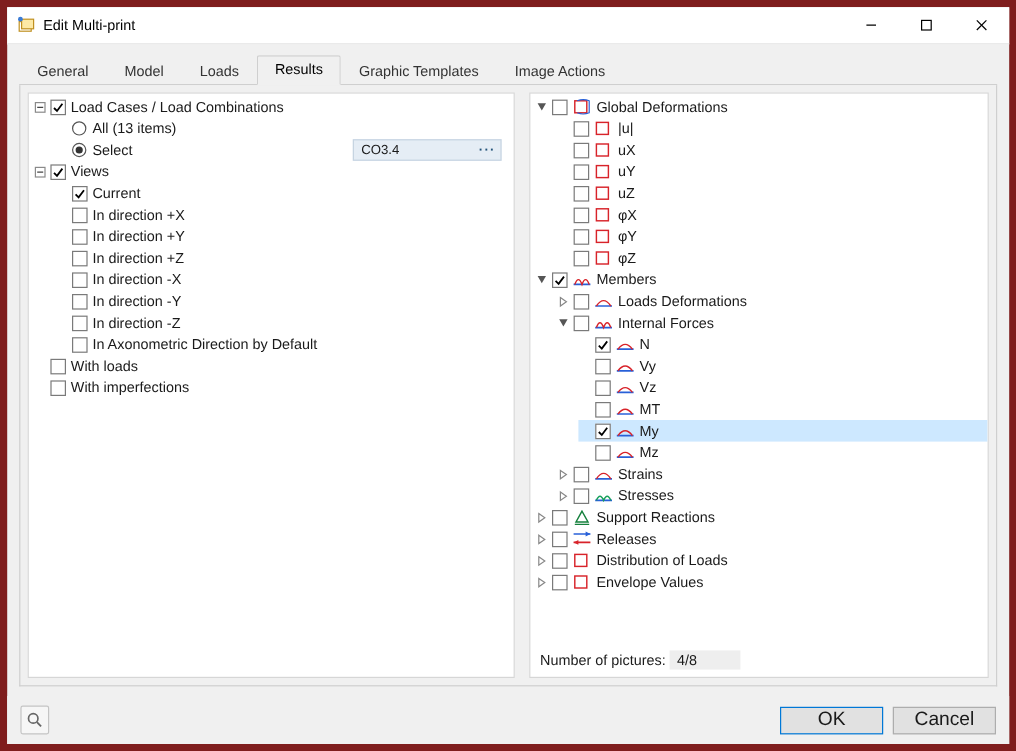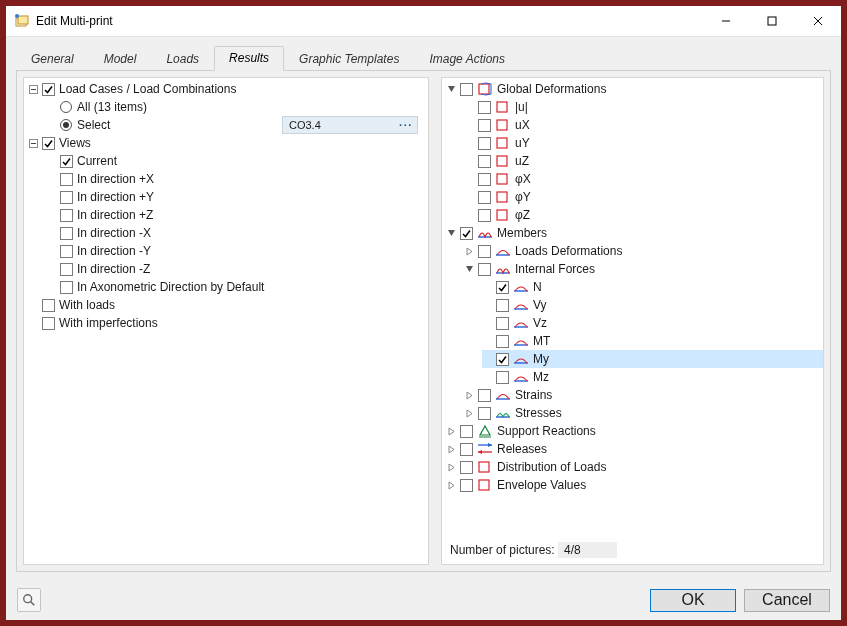--- a/index.html
+++ b/index.html
@@ -6,21 +6,21 @@
   html, body { margin:0; padding:0; font-family:"Segoe UI",Tahoma,Arial,sans-serif; font-size:12px; color:#1a1a1a; background:#fff; }
   .window { width:847px; height:626px; border:6px solid #7f1d1d; background:#f0f0f0; display:flex; flex-direction:column; position:relative; }
   
   .titlebar { height:31px; background:#fff; display:flex; align-items:center; border-bottom:1px solid #e5e5e5;}
   .titlebar .icon { width:16px; height:16px; margin:0 6px 0 8px; display:inline-flex; align-items:center; justify-content:center;}
   .titlebar .title { flex:1; font-size:12px; color:#000;}
   .winbtn { width:46px; height:30px; display:flex; align-items:center; justify-content:center; background:transparent;}
   .winbtn svg { width:10px; height:10px; }
   
   .tabstrip { height:24px; margin:10px 10px 0 10px; display:flex; align-items:flex-end; border-bottom:1px solid #cfcfcf; gap:0px;}
-  .tab { padding:4px 14px 5px 14px; font-size:12px; color:#333; border:1px solid transparent; border-bottom:none; border-radius:2px 2px 0 0; position:relative; top:1px; cursor:default;font-style:italic;}
+  .tab { padding:4px 14px 5px 14px; font-size:12px; color:#333; border:1px solid transparent; border-bottom:none; border-radius:2px 2px 0 0; position:relative; top:1px; cursor:default;}
   .tab.active { background:#f0f0f0; border-color:#cfcfcf; border-bottom:1px solid #f0f0f0; color:#000;}
   
   .content { flex:1; display:flex; border:1px solid #cfcfcf; border-top:none; margin:0 10px 8px 10px; background:#f0f0f0;}
   .pane { background:#fff; border:1px solid #d6d6d6; margin:6px; overflow:auto;}
   .pane-left { flex:0 0 406px; }
   .pane-right { flex:1; display:flex; flex-direction:column; }
   .right-tree { flex:1; overflow:auto; }
   .right-footer { padding:6px 8px 6px 8px; border-top:none;}
   .footer-label { font-size:12px;}
   .footer-value { display:inline-block; background:#eee; padding:1px 36px 1px 6px;}
@@ -33,21 +33,21 @@
   .toggle { width:11px; height:11px; flex:0 0 11px; margin-right:3px; display:inline-flex; align-items:center; justify-content:center; cursor:pointer;}
   .toggle svg { width:9px; height:9px; }
   .spacer-toggle { width:11px; height:11px; flex:0 0 11px; margin-right:3px; }
   .cb { width:13px; height:13px; flex:0 0 13px; margin-right:4px; border:1px solid #7a7a7a; background:#fff; display:inline-flex; align-items:center; justify-content:center;}
   .cb.checked::after { content:""; width:8px; height:8px; background: no-repeat center/contain; display:block; }
   .cb.checked svg { width:11px; height:11px; }
   .radio { width:12px; height:12px; border:1px solid #555; border-radius:50%; margin-right:5px; display:inline-flex; align-items:center; justify-content:center;}
   .radio.checked::after { content:""; width:6px; height:6px; background:#333; border-radius:50%; }
   .ic { width:16px; height:16px; flex:0 0 16px; margin-right:4px; display:inline-flex; align-items:center; justify-content:center;}
   .lbl { font-size:12px; }
-  .field-inline { display:inline-flex; align-items:center; height:18px; background:#e5edf5; border:1px solid #c6d4e1; width:136px; margin-left:auto; padding:0 2px 0 6px; font-size:11px;gap:48px;}
+  .field-inline { display:inline-flex; align-items:center; height:18px; background:#e5edf5; border:1px solid #c6d4e1; width:124px; margin-left:auto; padding:0 2px 0 6px; font-size:11px;gap:48px;}
   .field-inline .ellipsis { width:18px; height:14px; margin-left:auto; display:flex; align-items:center; justify-content:center; color:#25547a; letter-spacing:1px; font-weight:bold;}
   
   .bottombar { height:40px; display:flex; align-items:center; padding:0 11px 0 11px; background:#f0f0f0;}
   .helpbtn { width:24px; height:24px; border:1px solid #c4c4c4; background:#f6f6f6; display:flex; align-items:center; justify-content:center; border-radius:2px;}
   .btn { width:86px; height:23px; border:1px solid #adadad; background:#e1e1e1; font-size:16px; display:flex; align-items:center; justify-content:center; margin-left:8px;}
   .btn.primary { border:1px solid #0078d7; background:#e1e1e1;}
   svg { overflow:visible; }
 </style>
 </head>
 <body>

